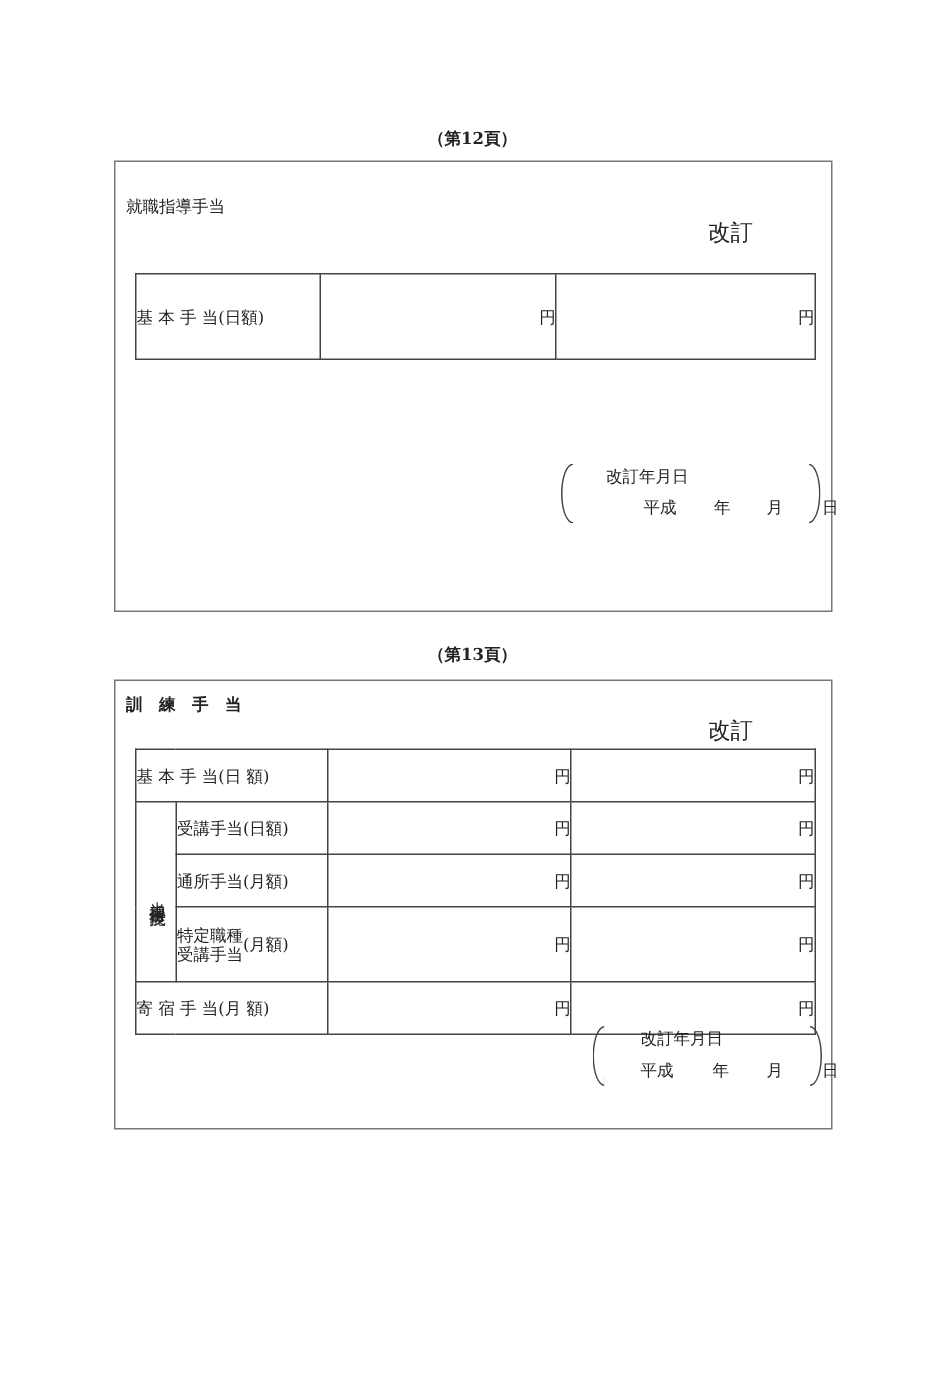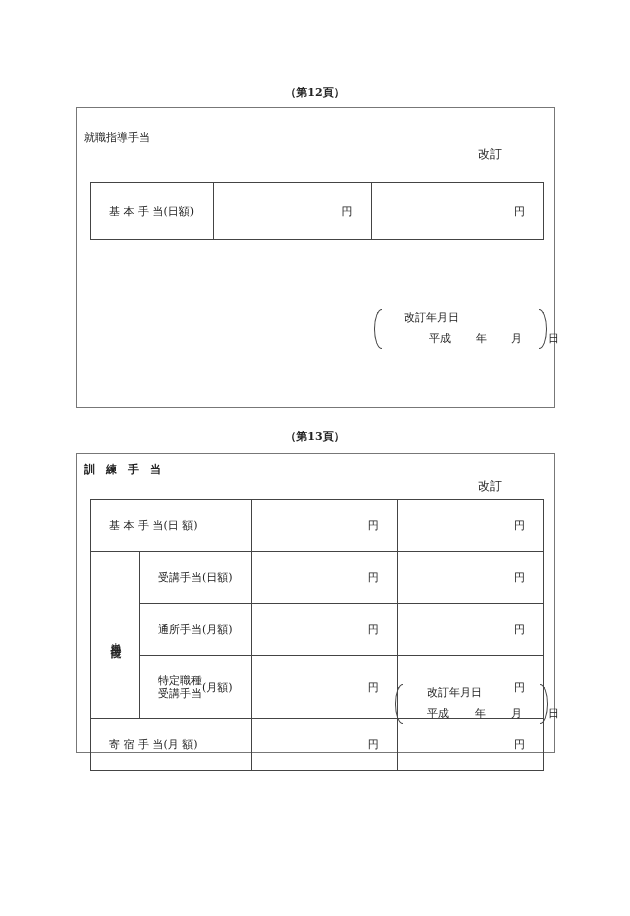--- a/index.html
+++ b/index.html
@@ -2,23 +2,23 @@
 <html><head>
 <meta charset="utf-8">
 <style>
   html, body { margin:0; padding:0; background:#fff; }
   body { width:630px; height:916px; position:relative; overflow:hidden;
          font-family: "DejaVu Serif", "Liberation Serif", serif; color:#222; font-size:11px; }
   .abs { position:absolute;margin-left:20px; }
   .page-label { position:absolute; left:0; width:630px; text-align:center; font-size:11px;font-weight:bold; }
   .box { position:absolute; left:76px; width:479px; border:1px solid #777; box-sizing:border-box; }
   .box-title { position:absolute; left:7px; font-size:11px; }
-  .kaitei { position:absolute; right:52px; font-size:12px; }
+  .kaitei { position:absolute; right:52px; font-size:15px; }
   table.grid { position:absolute; border-collapse:collapse; left:13px; }
-  table.grid td { border:1px solid #444; padding:18px; font-size:11px; }
+  table.grid td { border:1px solid #444; padding:0; font-size:11px; }
   td.label { padding-left:7px; white-space:nowrap; }
   td.amt { text-align:right; padding-right:8px; }
   .bracket { position:absolute; font-size:11px; }
   .bracket .paren { position:absolute; top:0; height:40px; width:8px;
                     border:1px solid #444; box-sizing:border-box; }
   .bracket .paren.l { left:0; border-right:none; border-top-left-radius:8px 20px; border-bottom-left-radius:8px 20px; }
   .bracket .paren.r { right:0; border-left:none; border-top-right-radius:8px 20px; border-bottom-right-radius:8px 20px; }
   .page-num { position:absolute; left:0; width:100%; text-align:center; font-size:11px; }
   .vert { writing-mode: vertical-rl; text-orientation: upright; letter-spacing:-1px; font-size:11px; line-height:12px; }
   .two-line { display:inline-block; vertical-align:middle; line-height:13px; }

